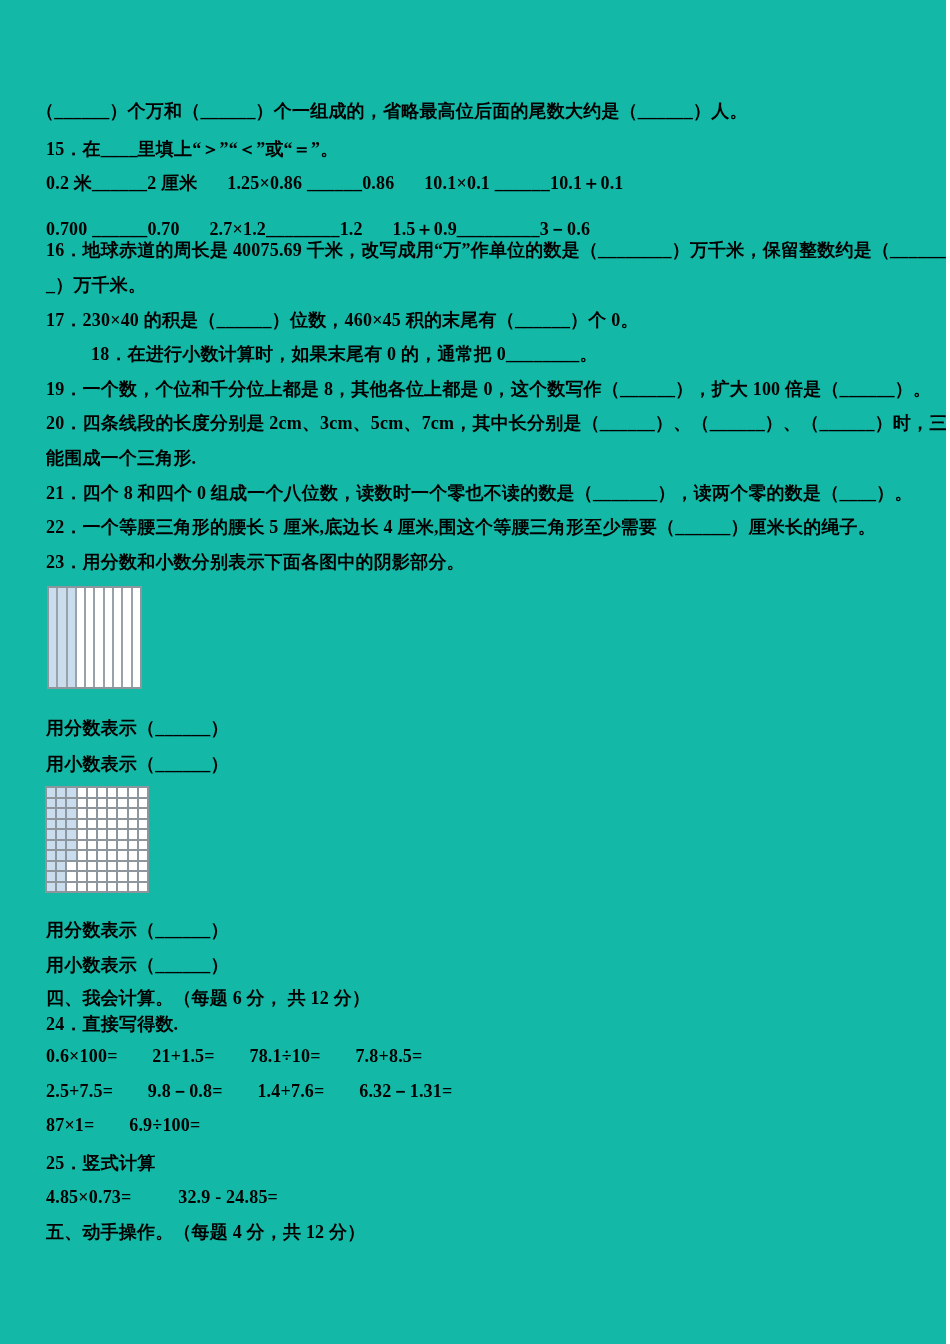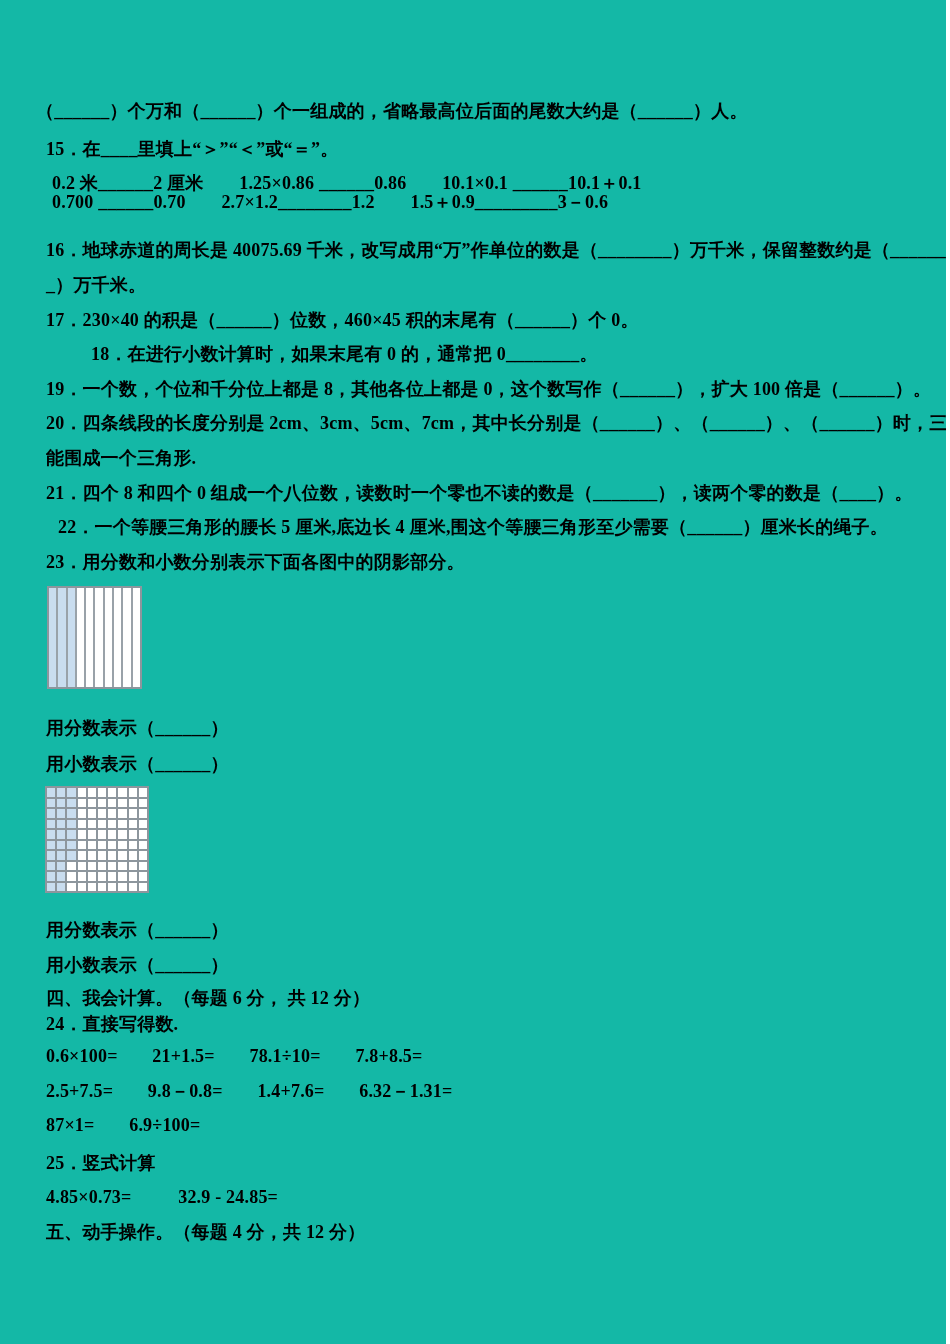--- a/index.html
+++ b/index.html
@@ -13,21 +13,21 @@
   .ln{
     position:absolute;
     left:46px;
     font-size:18px;
     font-weight:700;
     white-space:nowrap;
     letter-spacing:0.2px;
     line-height:22px;
   }
   .ln .expr{display:inline-block;}
-  .gap25 .expr{margin-right:25px;margin-left:6px;}
+  .gap25 .expr{margin-right:25px;}
   .gap30 .expr{margin-right:30px;}
   .gap42 .expr{margin-right:42px;}
   
   .strip-fig{
     position:absolute;left:47px;top:586px;
     width:95px;height:103px;
     border:2px solid #8d969d;
     display:flex;
     box-sizing:border-box;
     background:#fff;
@@ -54,36 +54,36 @@
 <div class="page">
 
   <div class="ln" style="top:100px;left:36px;">（______）个万和（______）个一组成的，省略最高位后面的尾数大约是（______）人。</div>
 
   <div class="ln" style="top:138px;">15．在____里填上“＞”“＜”或“＝”。</div>
   <div class="ln gap25" style="top:172px;">
     <span class="expr">0.2 米______2 厘米</span>
     <span class="expr">1.25×0.86 ______0.86</span>
     <span class="expr">10.1×0.1 ______10.1＋0.1</span>
   </div>
-  <div class="ln gap25" style="top:191px;">
+  <div class="ln gap25" style="top:218px;">
     <span class="expr">0.700 ______0.70</span>
     <span class="expr">2.7×1.2________1.2</span>
     <span class="expr">1.5＋0.9_________3－0.6</span>
   </div>
 
   <div class="ln" style="top:239px;">16．地球赤道的周长是 40075.69 千米，改写成用“万”作单位的数是（________）万千米，保留整数约是（_______</div>
   <div class="ln" style="top:274px;">_）万千米。</div>
 
   <div class="ln" style="top:309px;text-align:center;">17．230×40 的积是（______）位数，460×45 积的末尾有（______）个 0。</div>
   <div class="ln" style="top:343px;margin-left:45px;">18．在进行小数计算时，如果末尾有 0 的，通常把 0________。</div>
   <div class="ln" style="top:378px;">19．一个数，个位和千分位上都是 8，其他各位上都是 0，这个数写作（______），扩大 100 倍是（______）。</div>
   <div class="ln" style="top:412px;">20．四条线段的长度分别是 2cm、3cm、5cm、7cm，其中长分别是（______）、（______）、（______）时，三条线段才</div>
   <div class="ln" style="top:447px;">能围成一个三角形.</div>
   <div class="ln" style="top:482px;">21．四个 8 和四个 0 组成一个八位数，读数时一个零也不读的数是（_______），读两个零的数是（____）。</div>
-  <div class="ln" style="top:516px;margin-left:12px;">22．一个等腰三角形的腰长 5 厘米,底边长 4 厘米,围这个等腰三角形至少需要（______）厘米长的绳子。</div>
+  <div class="ln" style="top:516px;">22．一个等腰三角形的腰长 5 厘米,底边长 4 厘米,围这个等腰三角形至少需要（______）厘米长的绳子。</div>
   <div class="ln" style="top:551px;">23．用分数和小数分别表示下面各图中的阴影部分。</div>
 
   <div class="strip-fig" id="strip-fig">
       <div class="strip" style="background: rgb(201, 221, 239);"></div>
       <div class="strip" style="background: rgb(201, 221, 239);"></div>
       <div class="strip" style="background: rgb(201, 221, 239);"></div>
       <div class="strip"></div>
       <div class="strip"></div>
       <div class="strip"></div>
       <div class="strip"></div>

